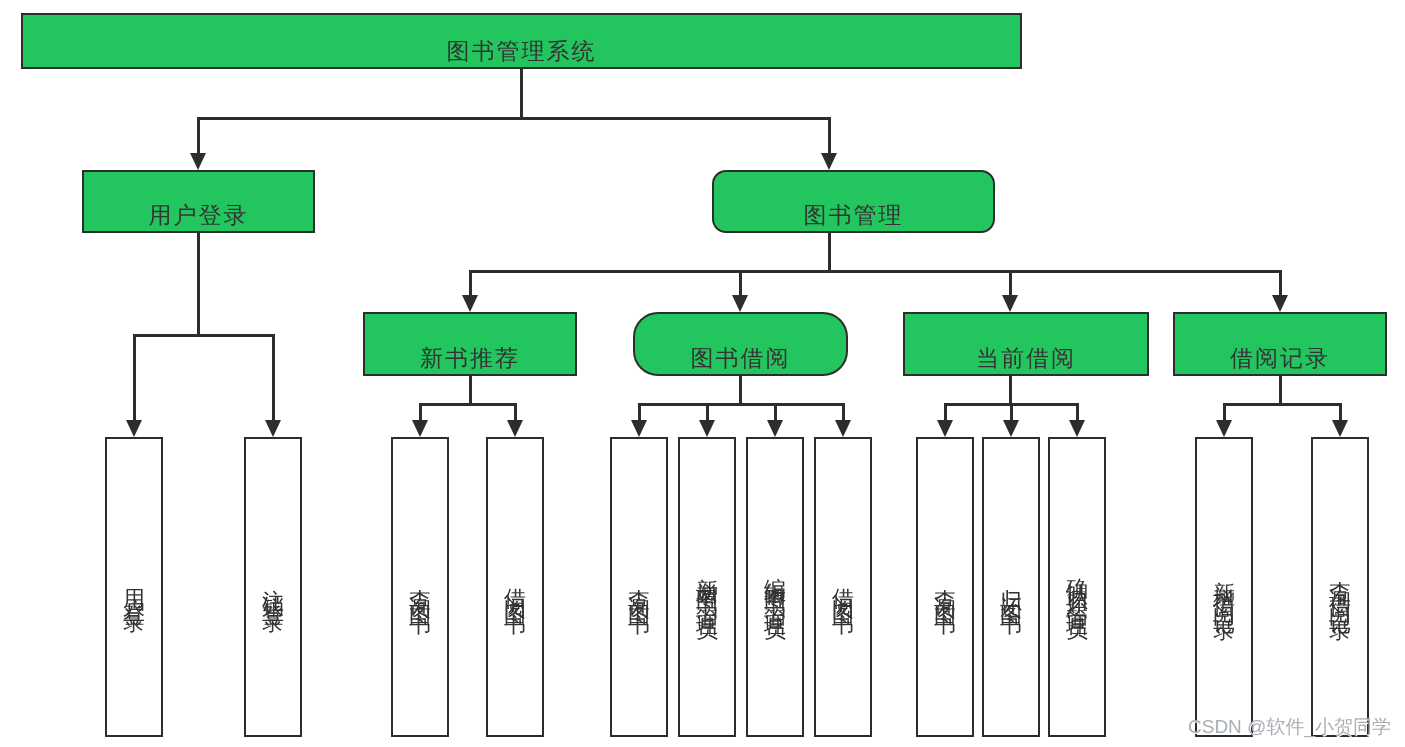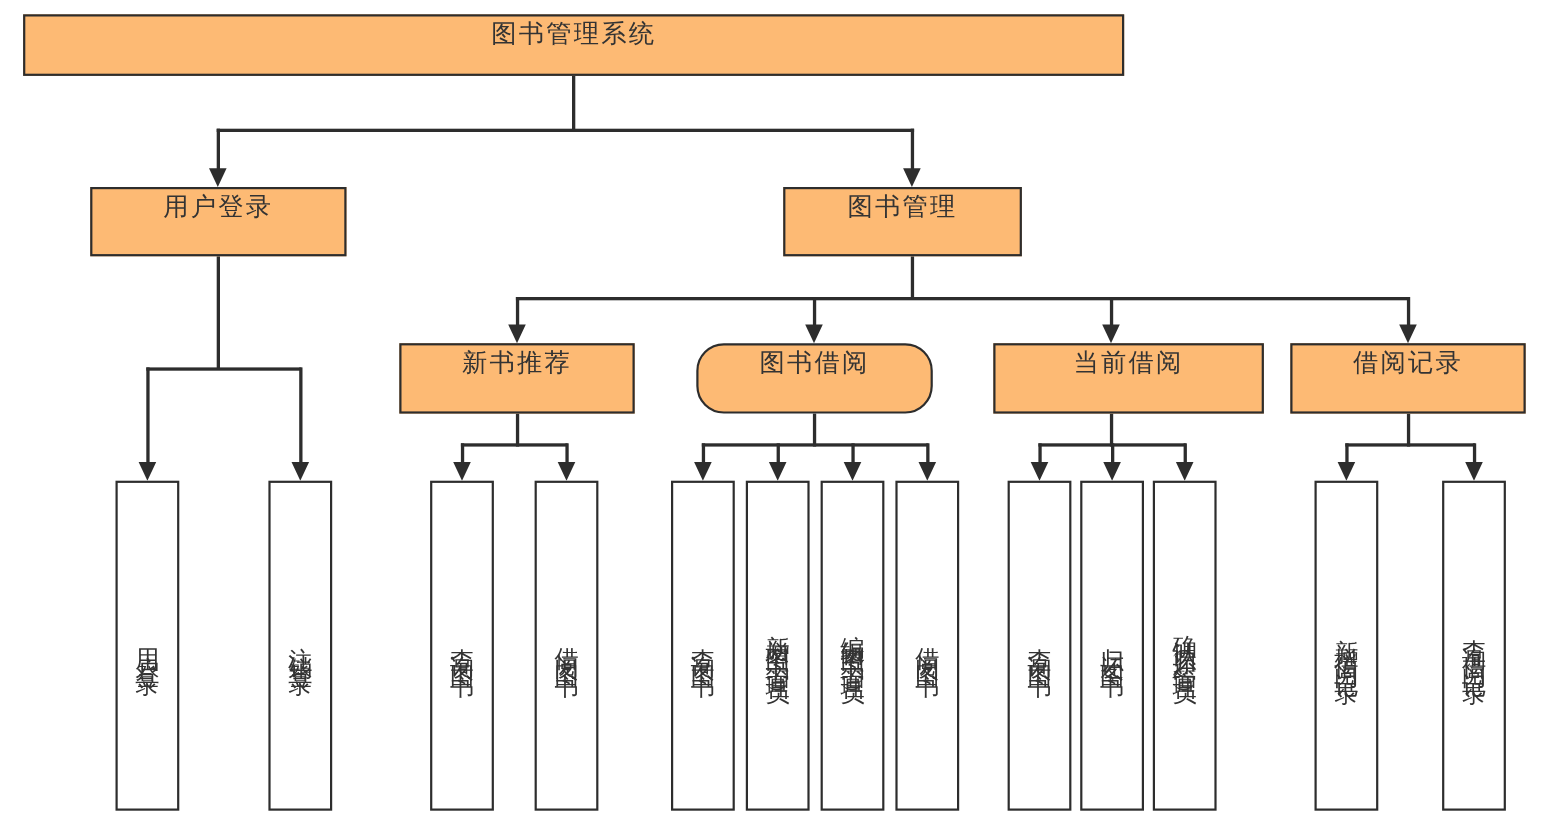--- a/index.html
+++ b/index.html
@@ -12,24 +12,24 @@
     position: relative;
     width: 1405px;
     height: 747px;
     background: #ffffff;
     overflow: hidden;
   }
   
   .node {
     position: absolute;
     box-sizing: border-box;
-    background: #fdba74;
+    background: #22c55e;
     border: 2px solid #2d2d2d;
     display: flex;
-    align-items: flex-start;
+    align-items: flex-end;
     justify-content: center;
     z-index: 2;
   }
   .node .lbl {
     font-size: 23px;
     color: #333333;
     letter-spacing: 2px;
     white-space: nowrap;
   }
   .vnode {
@@ -95,21 +95,21 @@
   <div class="vline" style="left:520px; top:69px; height:49px;"></div>
   <div class="hline" style="left:197px; top:117px; width:634px;"></div>
   <div class="vline" style="left:197px; top:117px; height:38px;"></div>
   <div class="arrow" style="left:190px; top:153px;"></div>
   <div class="vline" style="left:828px; top:117px; height:38px;"></div>
   <div class="arrow" style="left:821px; top:153px;"></div>
 
   <div class="node" style="left:82px; top:170px; width:233px; height:63px;">
     <span class="lbl">用户登录</span>
   </div>
-  <div class="node" style="left:712px; top:170px; width:217px; height:63px;">
+  <div class="node" style="left:712px; top:170px; width:283px; height:63px;border-radius:14px;">
     <span class="lbl">图书管理</span>
   </div>
 
   <div class="vline" style="left:197px; top:233px; height:103px;"></div>
   <div class="hline" style="left:133px; top:334px; width:141px;"></div>
   <div class="vline" style="left:133px; top:334px; height:88px;"></div>
   <div class="arrow" style="left:126px; top:420px;"></div>
   <div class="vline" style="left:272px; top:334px; height:88px;"></div>
   <div class="arrow" style="left:265px; top:420px;"></div>
 
@@ -208,14 +208,15 @@
     <span class="vlbl" style="letter-spacing:6px;">确认归还（管理员）</span>
   </div>
 
   <div class="vnode" style="left:1195px;">
     <span class="vlbl">新增借阅记录</span>
   </div>
   <div class="vnode" style="left:1311px;">
     <span class="vlbl">查询借阅记录</span>
   </div>
 
+  <div class="watermark">CSDN @软件_小贺同学</div>
 
 </div>
 
 </body></html>

